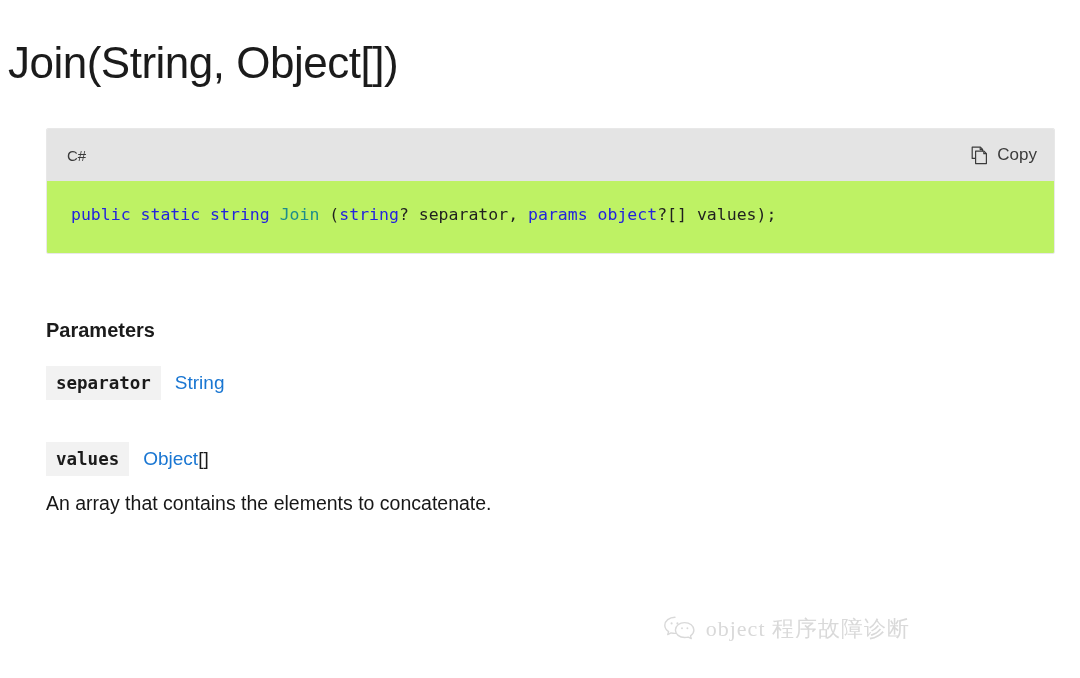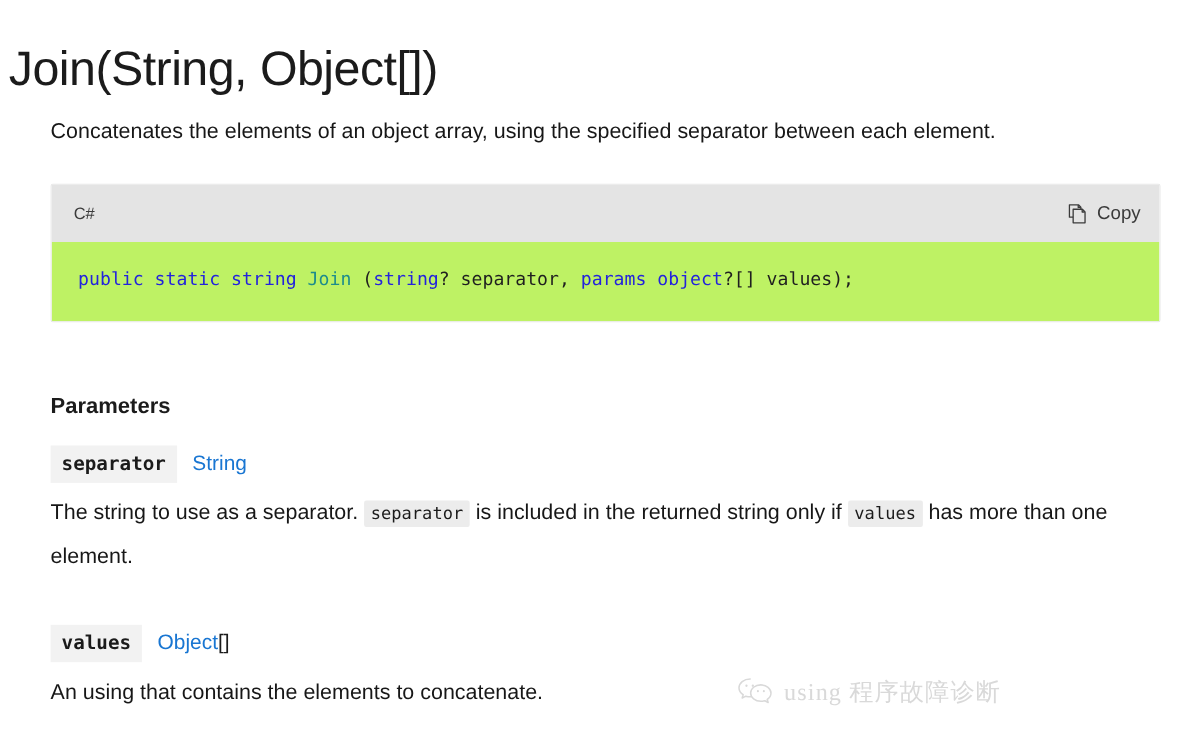--- a/index.html
+++ b/index.html
@@ -184,21 +184,20 @@
 </style>
 </head>
 <body>
 
 <div class="page">
 
   <h1 class="page-title">Join(String, Object[])</h1>
 
   <div class="content">
 
-    <p class="lede">Concatenates the elements of an object array, using the specified separator between each element.</p>
 
     <div class="code-block">
       <div class="code-header">
         <span class="code-lang">C#</span>
         <button class="copy-btn">
           <span class="copy-icon-wrap">
             <svg class="copy-icon" viewBox="0 0 17 19" xmlns="http://www.w3.org/2000/svg">
               <path d="M1.2 1.2 H9.4 L11.6 3.4 V12.4 H1.2 Z" fill="none" stroke="#3b3b3b" stroke-width="1.2" stroke-linejoin="round"></path>
               <path d="M9.2 1.4 V3.6 H11.5" fill="none" stroke="#3b3b3b" stroke-width="1.2" stroke-linejoin="round"></path>
               <path d="M4.6 5.2 H13.0 L15.4 7.6 V17.6 H4.6 Z" fill="#e4e4e4" stroke="#3b3b3b" stroke-width="1.2" stroke-linejoin="round"></path>
@@ -213,37 +212,36 @@
       </div>
     </div>
 
     <h2 class="section-heading">Parameters</h2>
 
     <div class="param-head">
       <span class="param-name">separator</span>
       <a class="param-type">String</a>
         <span class="param-type-suffix"></span>
     </div>
-    <p class="param-desc" id="param-desc-0">The string to use as a separator. <code class="inline">separator</code> is included in the returned string only if <code class="inline">values</code> has more than one element.</p>
 
     <div class="param-head second">
       <span class="param-name">values</span>
       <span><a class="param-type">Object</a><span class="param-type-suffix">[]</span></span>
     </div>
-    <p class="param-desc" id="param-desc-1">An using that contains the elements to concatenate.</p>
+    <p class="param-desc" id="param-desc-1">An array that contains the elements to concatenate.</p>
 
   </div>
 
   <div class="watermark">
     <span>
       <svg class="wm-logo" viewBox="0 0 34 30" xmlns="http://www.w3.org/2000/svg">
         <path d="M12 3.2 C6.2 3.2 1.8 6.9 1.8 11.3 c0 2.5 1.5 4.8 3.8 6.3 l-0.9 3.0 3.3 -1.7 c1.2 0.3 2.5 0.5 3.9 0.5 0.4 0 0.8 0 1.2 -0.05" fill="none" stroke="#d9d9d9" stroke-width="1.4" stroke-linecap="round" stroke-linejoin="round"></path>
         <circle cx="8.6" cy="9.4" r="1.05" fill="#d9d9d9"></circle>
         <circle cx="14.4" cy="9.4" r="1.05" fill="#d9d9d9"></circle>
         <path d="M21.6 8.6 c5.2 0 9.3 3.4 9.3 7.5 0 2.3 -1.3 4.4 -3.4 5.8 l0.8 2.7 -3.0 -1.5 c-1.1 0.3 -2.3 0.45 -3.6 0.45 -5.2 0 -9.3 -3.4 -9.3 -7.5 s4.1 -7.45 9.2 -7.45 z" fill="none" stroke="#d9d9d9" stroke-width="1.4" stroke-linecap="round" stroke-linejoin="round"></path>
         <circle cx="19.0" cy="14.3" r="0.95" fill="#d9d9d9"></circle>
         <circle cx="24.4" cy="14.3" r="0.95" fill="#d9d9d9"></circle>
       </svg>
     </span>
-    <span class="wm-text">using 程序故障诊断</span>
+    <span class="wm-text">object 程序故障诊断</span>
   </div>
 
 </div>
 
 </body></html>

